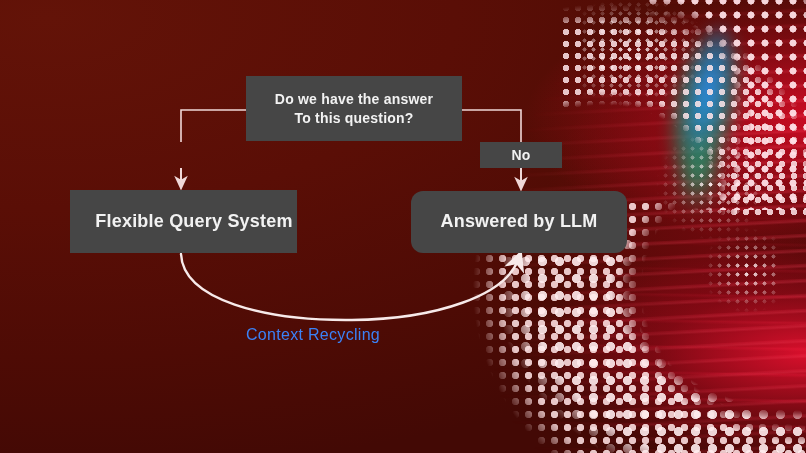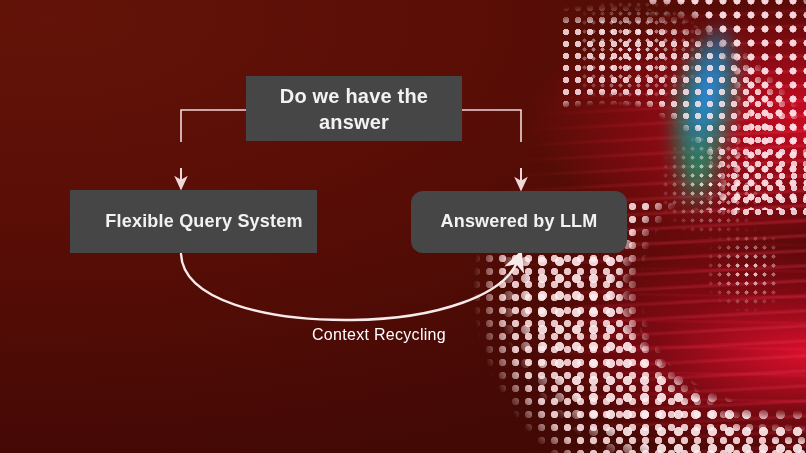--- a/index.html
+++ b/index.html
@@ -123,30 +123,30 @@
     position:absolute;
     background:#464646;
     color:#f2f2f2;
     display:flex;align-items:center;justify-content:center;
     text-align:center;
     font-weight:bold;
     letter-spacing:.2px;
     line-height:1.3;
     box-sizing:border-box;
   }
-  #node-question{left:246px;top:76px;width:216px;height:65px;font-size:20px;}
+  #node-question{left:246px;top:76px;width:216px;height:65px;font-size:14px;}
   #node-yes{left:141px;top:142px;width:82px;height:26px;font-size:14px;}
   #node-no{left:480px;top:142px;width:82px;height:26px;font-size:14px;}
-  #node-flexible{left:70px;top:190px;width:247px;height:63px;font-size:18px;padding-left:21px;}
+  #node-flexible{left:70px;top:190px;width:227px;height:63px;font-size:18px;padding-left:21px;}
   #node-llm{left:411px;top:191px;width:216px;height:62px;font-size:18px;border-radius:12px;}
 
   #caption-recycling{
     position:absolute;left:246px;top:326px;width:200px;
-    text-align:right;
-    color:#ffffff;
+    text-align:left;
+    color:#3b82f6;
     font-size:16px;
     letter-spacing:.3px;
   }
 </style>
 </head>
 <body>
 
 <div id="stage">
 
   <div class="bg-layer" id="bg-base"></div>
@@ -180,24 +180,26 @@
       <path d="M181,168 L181,183" fill="none" stroke="#f0d8d8" stroke-width="2" marker-end="url(#arrowhead)"></path>
 
       <path d="M521,168 L521,184" fill="none" stroke="#f0d8d8" stroke-width="2" marker-end="url(#arrowhead)"></path>
 
       <path d="M181,254 C183,300 265,321 352,320 C438,319 505,295 518,260" fill="none" stroke="#f7eaea" stroke-width="2.4" stroke-linecap="round" marker-end="url(#arrowhead-curve)"></path>
     </svg>
 
     <div class="node" id="node-question">
       <div>
         <div>Do we have the answer</div>
+        <div>To this question?</div>
       </div>
     </div>
 
 
+    <div class="node" id="node-no">No</div>
 
     <div class="node" id="node-flexible">Flexible Query System</div>
 
     <div class="node" id="node-llm">Answered by LLM</div>
 
     <div id="caption-recycling">Context Recycling</div>
 
   </div>
 </div>
 

